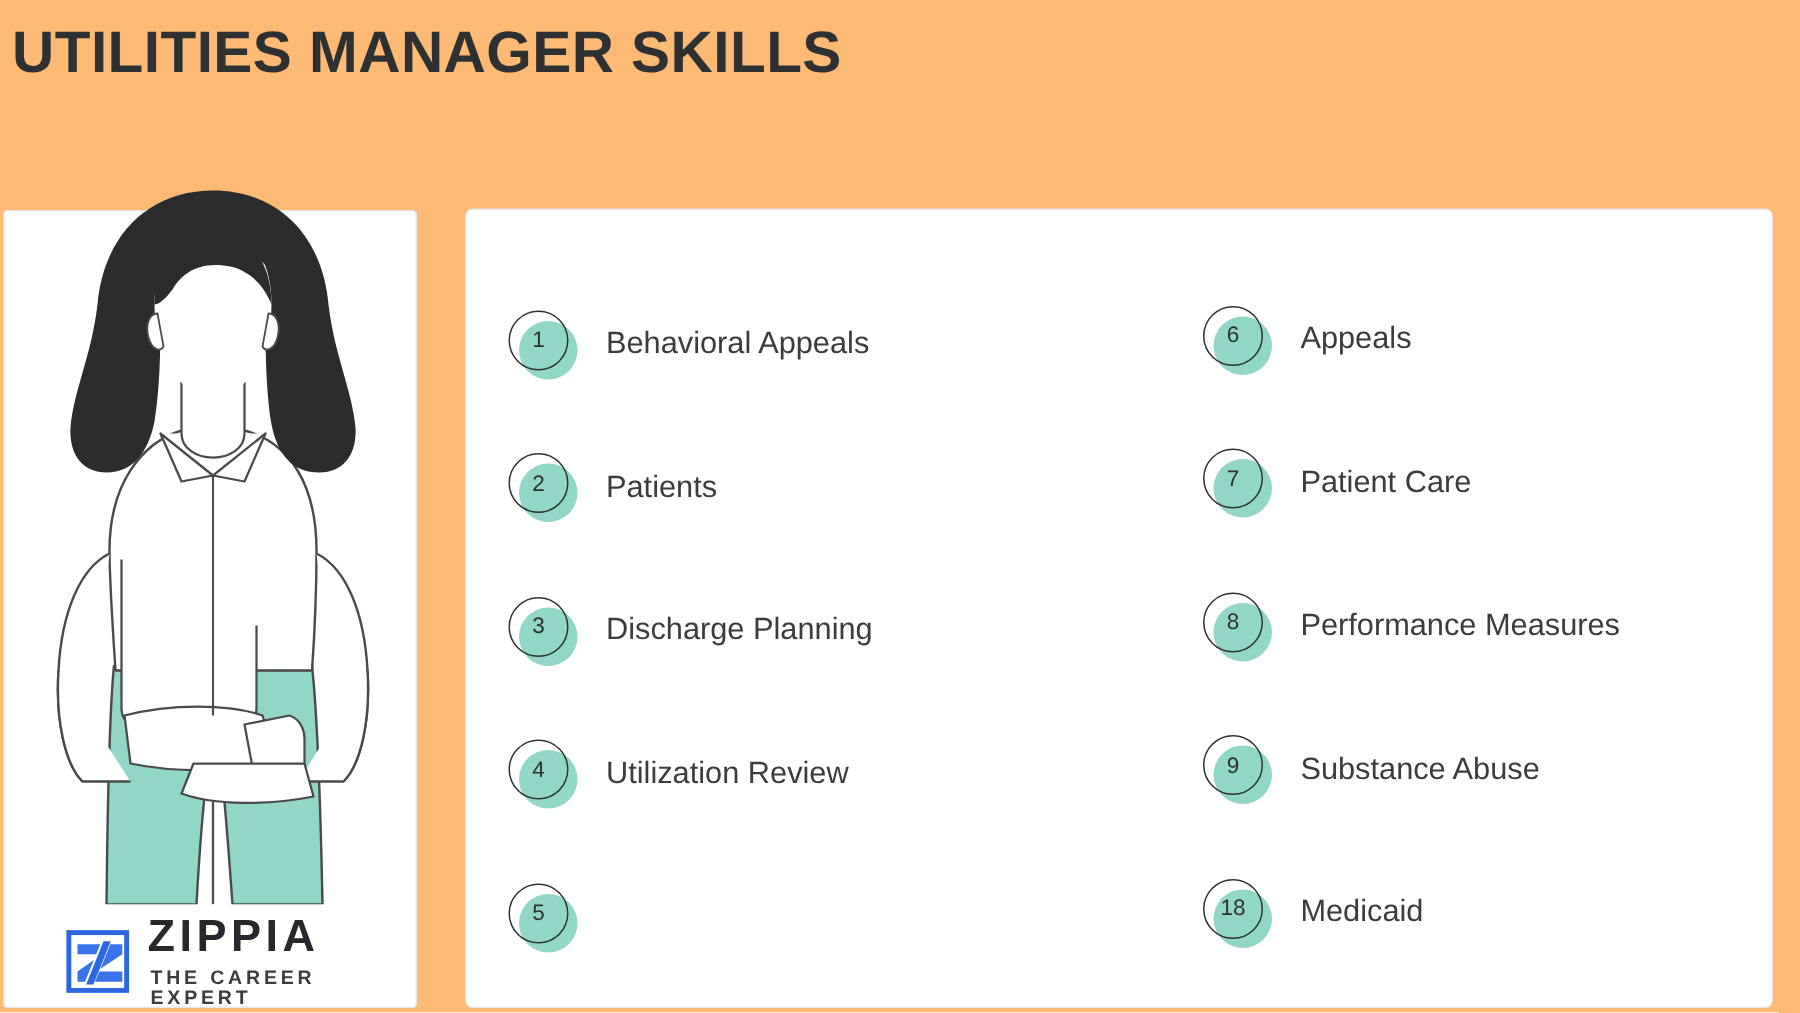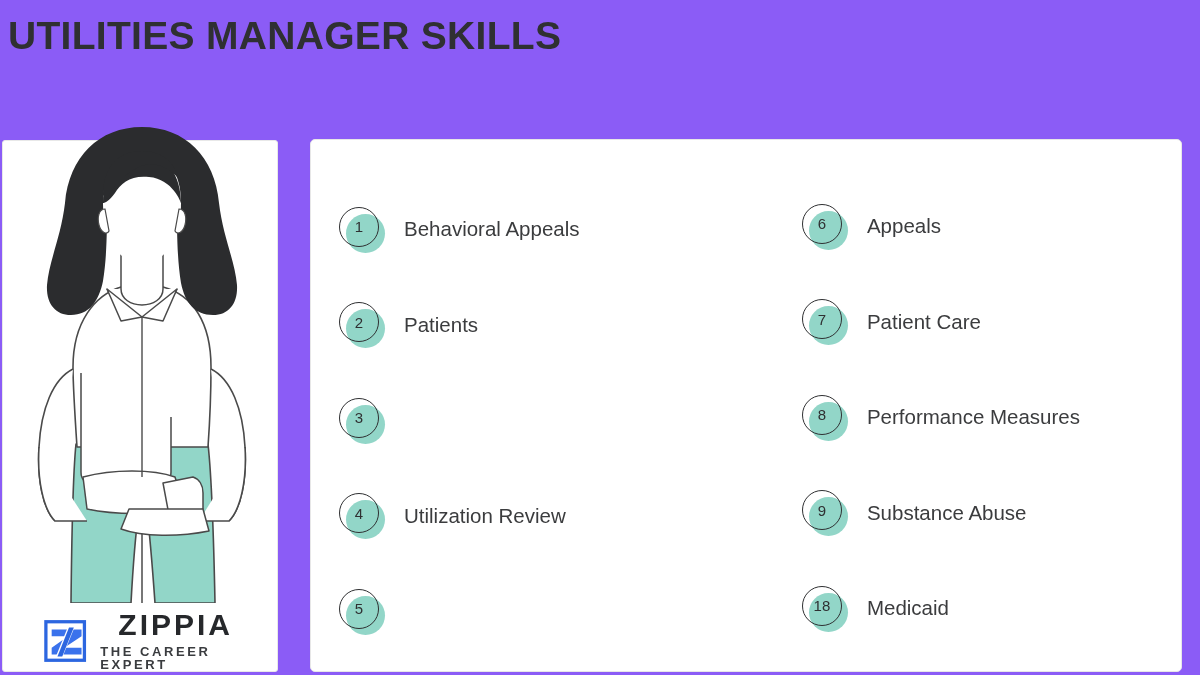--- a/index.html
+++ b/index.html
@@ -9,21 +9,21 @@
     height: 675px;
     background: #ffffff;
     font-family: "Liberation Sans", sans-serif;
     overflow: hidden;
   }
 
   #page {
     position: relative;
     width: 1200px;
     height: 675px;
-    background: #8b5cf6;
+    background: #fdba74;
   }
 
   
   #page-title {
     position: absolute;
     left: 8px;
     top: 14px;
     font-size: 39px;
     font-weight: bold;
     letter-spacing: 0.3px;
@@ -68,21 +68,20 @@
     display: flex;
     flex-direction: column;
     justify-content: center;
   }
   #zippia-wordmark {
     font-size: 30px;
     font-weight: bold;
     letter-spacing: 3.0px;
     color: #26282b;
     line-height: 1;
-    margin-left: 20px;
   }
   #zippia-tagline {
     font-size: 13px;
     font-weight: bold;
     letter-spacing: 2.55px;
     color: #3a3c3f;
     line-height: 1;
     margin-top: 5px;
     margin-left: 2px;
   }
@@ -254,20 +253,21 @@
           </div>
           <div class="skill-label">Patients</div>
         </div>
 
         <div class="skill-item">
           <div class="skill-badge">
             <div class="badge-blob"></div>
             <div class="badge-ring"></div>
             <div class="badge-num">3</div>
           </div>
+          <div class="skill-label">Discharge Planning</div>
         </div>
 
         <div class="skill-item">
           <div class="skill-badge">
             <div class="badge-blob"></div>
             <div class="badge-ring"></div>
             <div class="badge-num">4</div>
           </div>
           <div class="skill-label">Utilization Review</div>
         </div>

